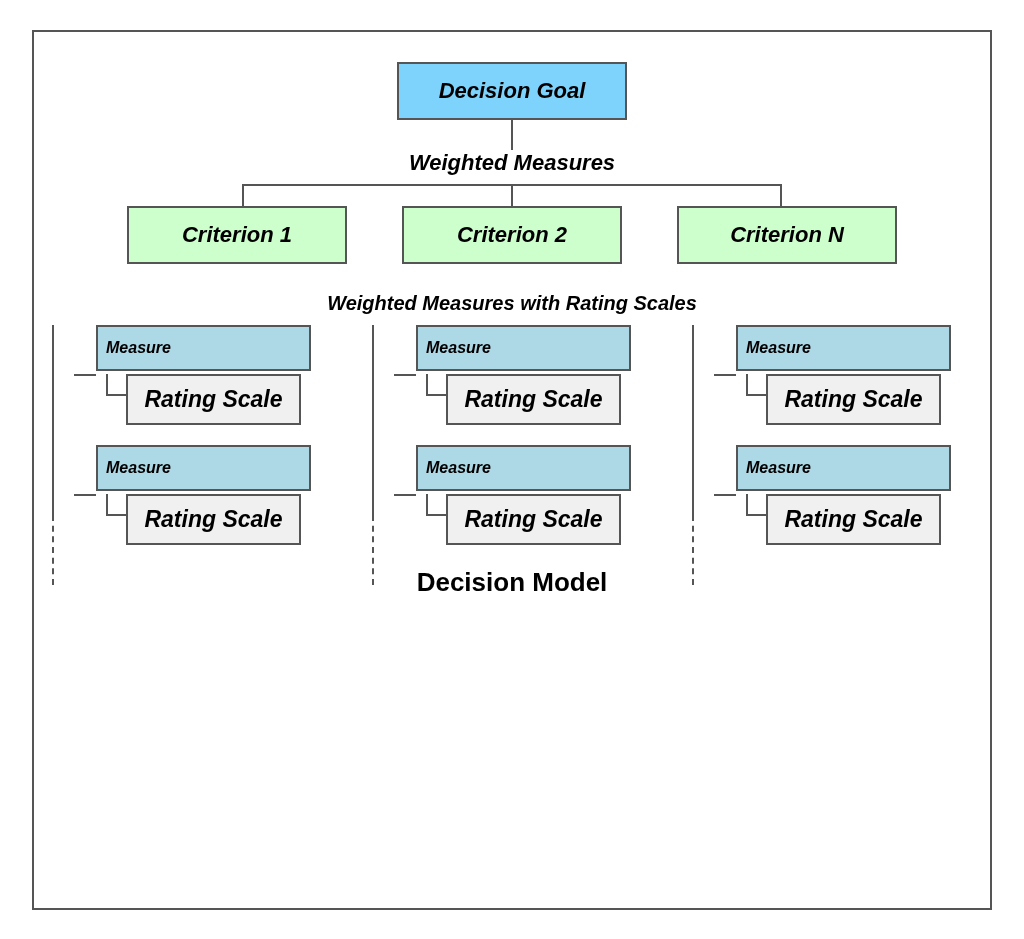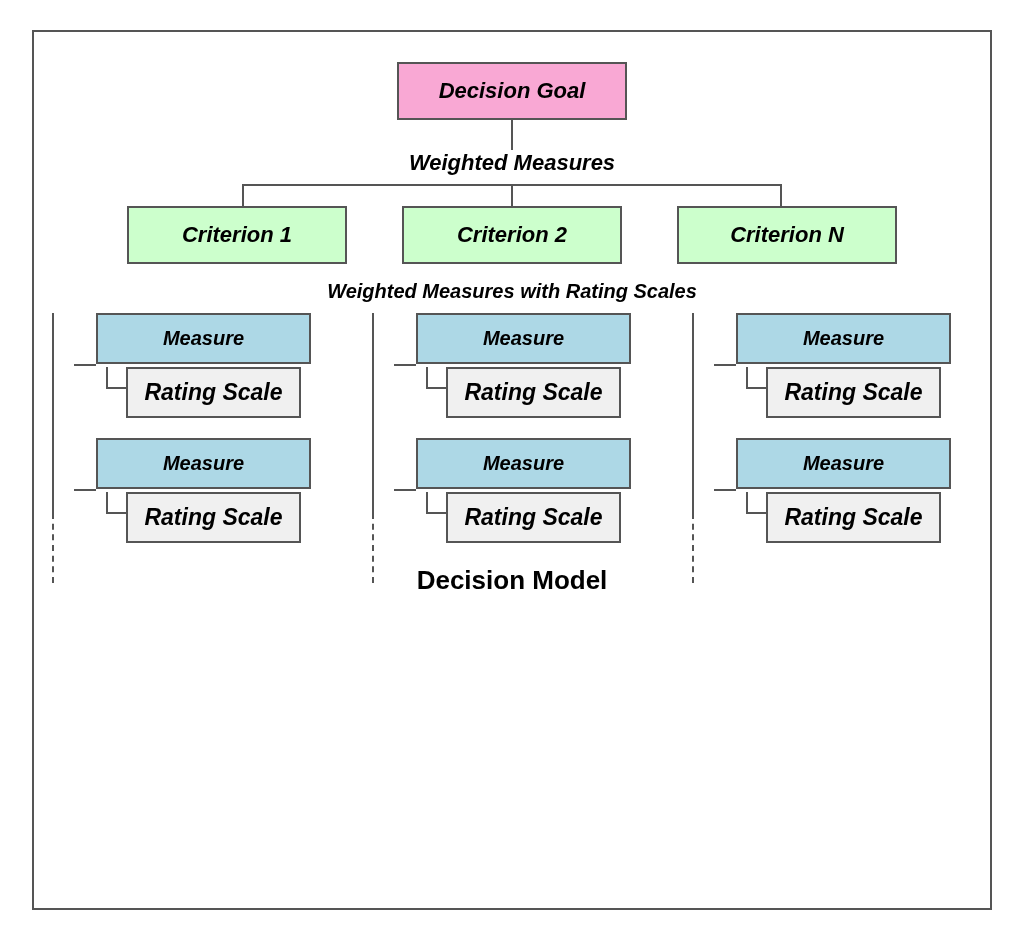--- a/index.html
+++ b/index.html
@@ -17,21 +17,21 @@
       width: 960px;
       min-height: 880px;
       display: flex;
       flex-direction: column;
       align-items: center;
       gap: 0;
       background: #fff;
     }
     
     .decision-goal-box {
-      background: #f9a8d4;
+      background: #7dd3fc;
       border: 2px solid #555;
       padding: 14px 40px;
       font-size: 22px;
       font-style: italic;
       font-weight: bold;
       text-align: center;
       min-width: 220px;
     }
     
     .connector-down {
@@ -68,21 +68,21 @@
       font-weight: bold;
       text-align: center;
       width: 220px;
     }
     
     .weighted-measures-label {
       font-size: 20px;
       font-style: italic;
       font-weight: bold;
       text-align: center;
-      margin-top: 16px;
+      margin-top: 28px;
       margin-bottom: 10px;
     }
     
     .measures-row {
       display: flex;
       justify-content: space-between;
       width: 920px;
       align-items: flex-start;
     }
     .measure-col {
@@ -92,25 +92,24 @@
       width: 280px;
     }
     .measure-with-scale {
       display: flex;
       flex-direction: column;
       width: 215px;
     }
     .measure-box {
       background: #add8e6;
       border: 2px solid #555;
-      padding: 12px 14px;
-      font-size: 20px;
-      font-style: italic;
-      font-weight: bold;
-      text-align: center;
+      padding: 12px 8px;
+      font-size: 16px;
+      font-style: italic;
+      font-weight: bold;
       width: 100%;
     }
     .rating-scale-box {
       background: #f0f0f0;
       border: 2px solid #555;
       padding: 10px 10px;
       font-size: 23px;
       font-style: italic;
       font-weight: bold;
       text-align: center;

